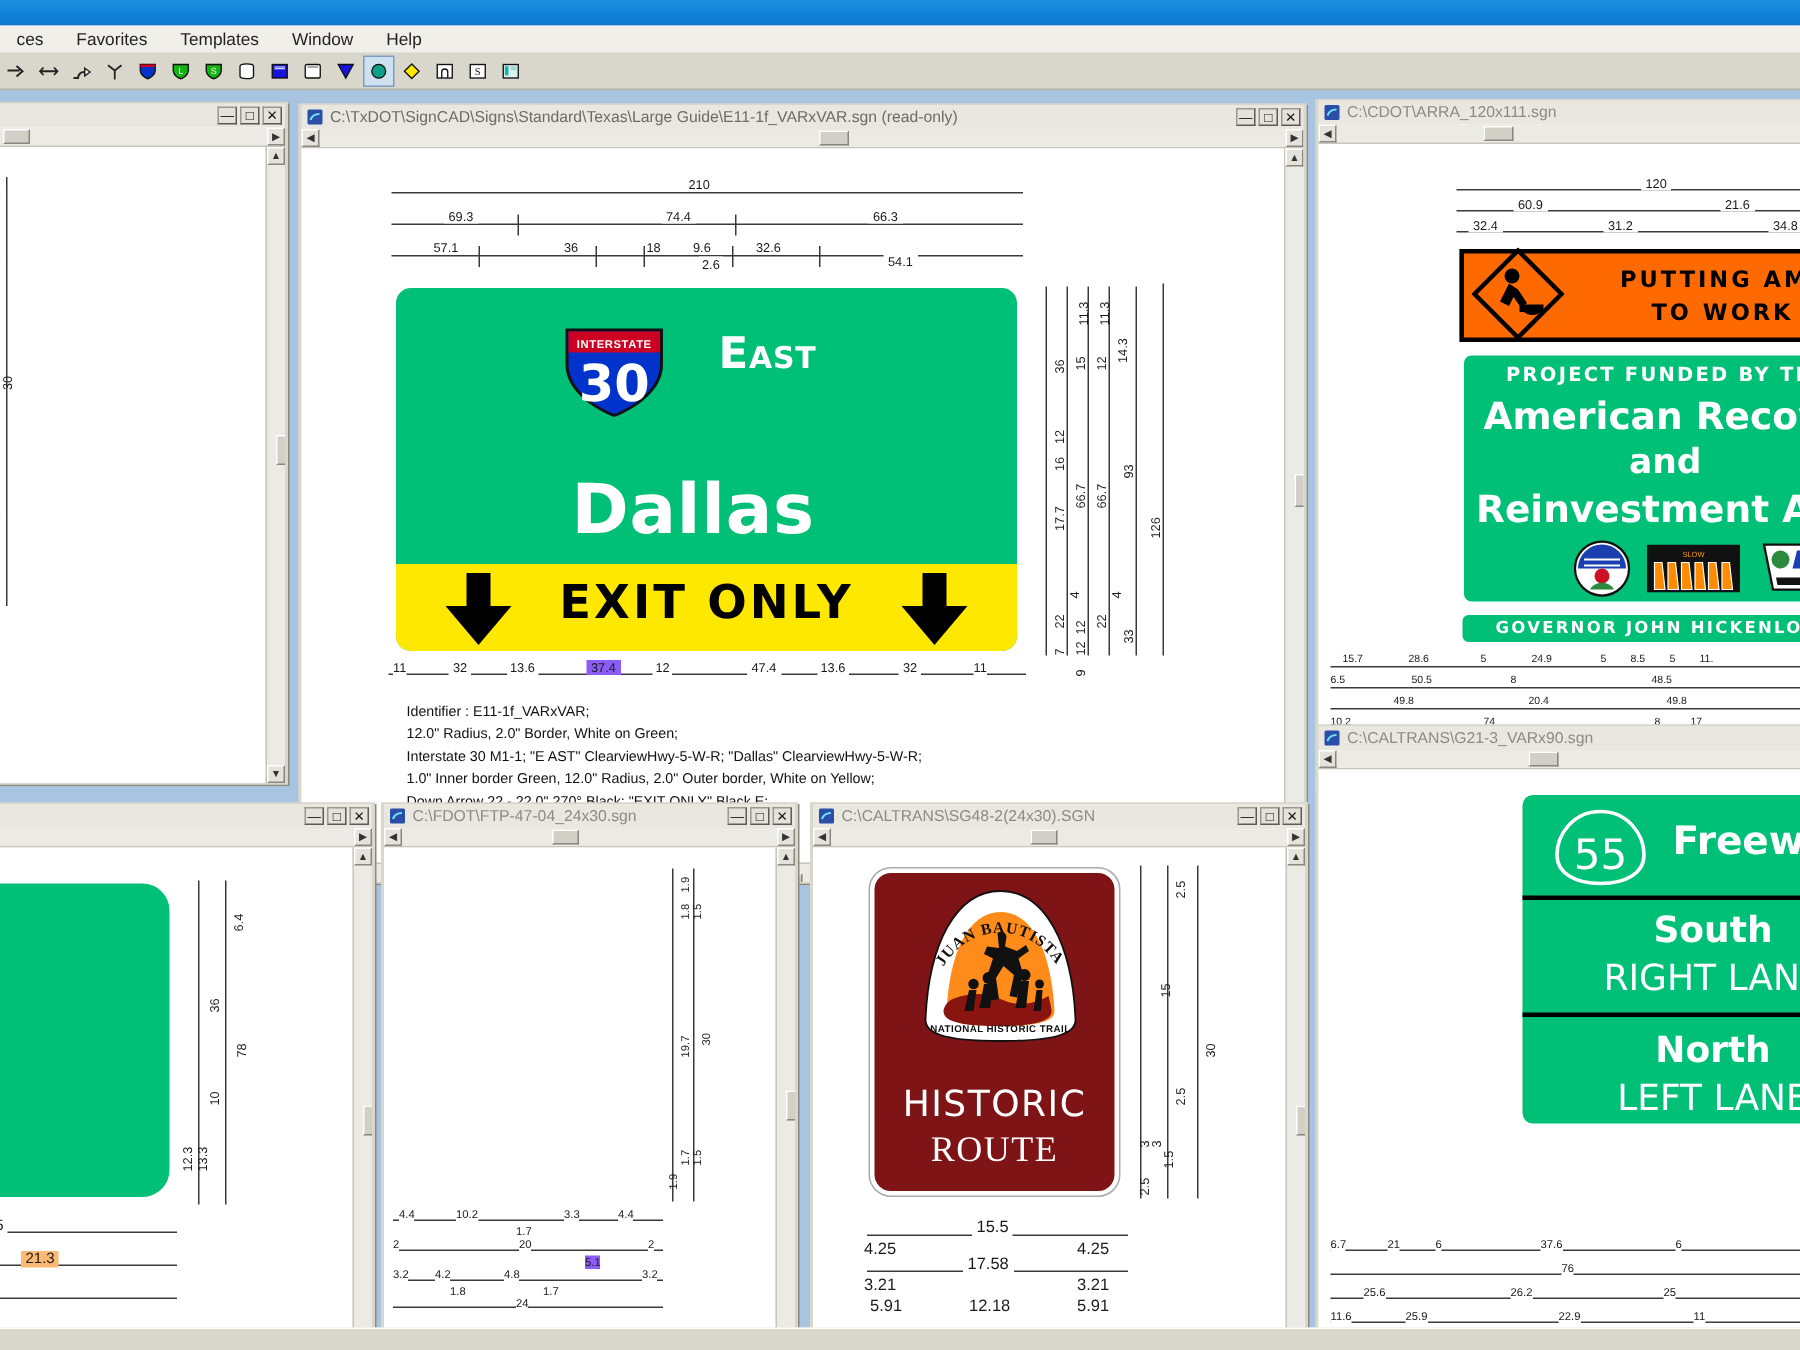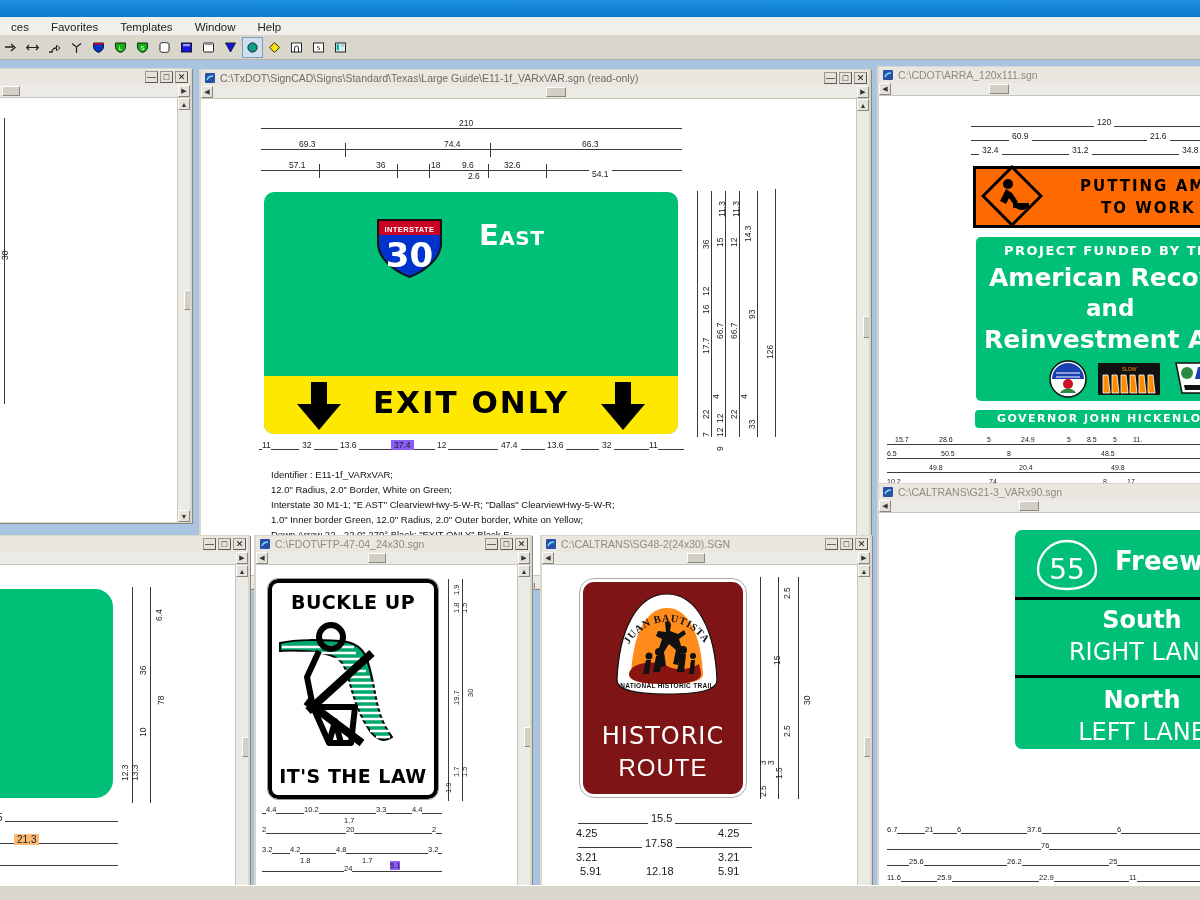--- a/index.html
+++ b/index.html
@@ -301,20 +301,21 @@
                 <path d="M9 9h55v9H9z" fill="#cc0022"></path>
                 <text x="36.5" y="17" font-size="7.5" font-weight="bold" fill="#fff" text-anchor="middle" font-family="Liberation Sans, sans-serif" letter-spacing="0.4">INTERSTATE</text>
                 <text x="36.5" y="52" font-size="34" font-weight="bold" fill="#fff" text-anchor="middle" font-family="DejaVu Sans, sans-serif">30</text>
               </svg>
             </div>
 
             <div class="sign-text" style="left:215px; top:26px; font-size:29px; letter-spacing:0.5px;">
               <span style="font-variant:small-caps; text-transform:capitalize;">East</span>
             </div>
 
+            <div class="sign-text" style="left:117px; top:120px; font-size:46px; letter-spacing:0.5px;">Dallas</div>
 
             <div class="yellow-panel" style="left:0; top:182px; width:414px; height:60px; border-radius:0 0 10px 10px; border-top:2px solid #00bf77;">
               <div class="downarrow" style="left:23px; top:6px;">
                 <svg width="64" height="50" viewBox="0 0 64 50">
                     <path d="M24 0h16v22h14L32 48 10 22h14z" fill="#000"></path>
                   </svg>
               </div>
               <div class="downarrow" style="right:23px; top:6px; position:absolute;">
                 <svg width="64" height="50" viewBox="0 0 64 50">
                     <path d="M24 0h16v22h14L32 48 10 22h14z" fill="#000"></path>
@@ -584,43 +585,20 @@
         <span class="winbtn">✕</span>
       </span>
     </div>
     <div class="mdi-body" style="height:407px;">
       <div class="topsb">
         <div class="sb-arrow" style="position:absolute; left:0; top:0;">◀</div>
         <div class="sb-thumb" style="left:112px; top:1px; width:18px; height:10px;"></div>
         <div class="sb-arrow" style="position:absolute; right:0; top:0;">▶</div>
       </div>
       <div class="canvas" style="top:13px; right:13px; bottom:0; left:0;">
-        <div style="position:absolute; left:12px; top:14px; width:170px; height:220px;
-                    background:#fff; border:4px solid #000; border-radius:10px; outline:1px solid #999;">
-          <div style="position:absolute; left:0; right:0; top:8px; text-align:center; font-size:19px; font-weight:bold; color:#000; font-family:'DejaVu Sans', sans-serif; letter-spacing:0.5px;">BUCKLE UP</div>
-          <div style="position:absolute; left:2px; top:32px; width:162px; height:140px;">
-            <svg width="162" height="140" viewBox="0 0 162 140">
-              <g>
-                <path d="M6 28c18-4 40-3 60-2 14 1 22 6 26 16 6 14 8 34 12 50 3 12 8 22 14 30-8 6-16 2-22-6-8-11-14-26-18-40-4-14-6-26-14-32-12-8-36-9-58-8z" fill="#00a86b" stroke="#000" stroke-width="2"></path>
-                <g stroke="#fff" stroke-width="2.6">
-                  <path d="M8 32h72M8 38h74M10 44h76M14 50h74M20 56h72M30 62h66M42 68h58M52 74h52M60 80h48M66 86h44M72 92h40M78 98h36M84 104h32M90 110h26M96 116h20M102 122h14"></path>
-                </g>
-              </g>
-              <g fill="none" stroke="#000" stroke-width="6" stroke-linejoin="round">
-                <circle cx="57" cy="22" r="12"></circle>
-                <path d="M45 36l-12 26 6 30"></path>
-                <path d="M39 92h42l-4 36H55z"></path>
-                <path d="M55 128l6-22 6 22"></path>
-              </g>
-              <path d="M34 96L98 38" stroke="#000" stroke-width="8" fill="none"></path>
-              <path d="M32 86l56 42" stroke="#000" stroke-width="8" fill="none"></path>
-            </svg>
-          </div>
-          <div style="position:absolute; left:0; right:0; bottom:8px; text-align:center; font-size:19px; font-weight:bold; color:#000; font-family:'DejaVu Sans', sans-serif; letter-spacing:0.5px;">IT'S THE LAW</div>
-        </div>
 
         <div class="dimline" style="left:192px; top:14px; width:1px; height:222px;"></div>
         <div class="dimline" style="left:206px; top:14px; width:1px; height:222px;"></div>
         <div class="dimtext vert" style="left:196px; top:30px; font-size:7.5px;">1.9</div>
         <div class="dimtext vert" style="left:204px; top:48px; font-size:7.5px;">1.5</div>
         <div class="dimtext vert" style="left:196px; top:48px; font-size:7.5px;">1.8</div>
         <div class="dimtext vert" style="left:196px; top:140px; font-size:7.5px;">19.7</div>
         <div class="dimtext vert" style="left:210px; top:132px; font-size:7.5px;">30</div>
         <div class="dimtext vert" style="left:188px; top:228px; font-size:7.5px;">1.9</div>
         <div class="dimtext vert" style="left:196px; top:212px; font-size:7.5px;">1.7</div>
@@ -633,21 +611,21 @@
         <div class="dimtext" style="left:156px; top:240px; font-size:7.5px; background:#fff;">4.4</div>
         <div class="dimtext" style="left:88px; top:251px; font-size:7.5px; background:#fff;">1.7</div>
         <div class="dimline" style="left:6px; top:268px; width:180px; height:1px;"></div>
         <div class="dimtext" style="left:6px; top:260px; font-size:7.5px; background:#fff;">2</div>
         <div class="dimtext" style="left:90px; top:260px; font-size:7.5px; background:#fff;">20</div>
         <div class="dimtext" style="left:176px; top:260px; font-size:7.5px; background:#fff;">2</div>
         <div class="dimline" style="left:6px; top:288px; width:180px; height:1px;"></div>
         <div class="dimtext" style="left:6px; top:280px; font-size:7.5px; background:#fff;">3.2</div>
         <div class="dimtext" style="left:34px; top:280px; font-size:7.5px; background:#fff;">4.2</div>
         <div class="dimtext" style="left:80px; top:280px; font-size:7.5px; background:#fff;">4.8</div>
-        <div class="dimtext" style="left:134px; top:296px; font-size:7.5px; background:#8b5cf6;text-align:center;">5.1</div>
+        <div class="dimtext" style="left:134px; top:272px; font-size:7.5px; background:#8b5cf6;text-align:center;">5.1</div>
         <div class="dimtext" style="left:172px; top:280px; font-size:7.5px; background:#fff;">3.2</div>
         <div class="dimtext" style="left:44px; top:291px; font-size:7.5px; background:#fff;">1.8</div>
         <div class="dimtext" style="left:106px; top:291px; font-size:7.5px; background:#fff;">1.7</div>
         <div class="dimline" style="left:6px; top:306px; width:180px; height:1px;"></div>
         <div class="dimtext" style="left:88px; top:299px; font-size:7.5px; background:#fff;">24</div>
 
         <div class="spec" style="left:4px; top:318px; font-size:8.5px;">1.5" Radius, 0.5" Border, 0.5" Indent, Black on White;</div>
         <div class="spec" style="left:4px; top:331px; font-size:8.5px;">"BUCKLE UP" E; buckle up fla;</div>
 
       </div>
@@ -702,21 +680,21 @@
                   <path d="M78 68l-2 14h5l1-14z"></path>
               </g>
               <path d="M14 56a46 52 0 0 1 80 0" fill="none" id="arcpath"></path>
               <text font-size="10.5" font-weight="bold" fill="#111" font-family="Liberation Serif, serif" letter-spacing="0.6">
                 <textPath href="#arcpath" startOffset="4%">JUAN BAUTISTA DE ANZA</textPath>
               </text>
               <text x="54" y="96" font-size="6.5" font-weight="bold" fill="#111" text-anchor="middle" font-family="Liberation Sans, sans-serif" letter-spacing="0.3">NATIONAL HISTORIC TRAIL</text>
             </svg>
           </div>
           <div style="position:absolute; left:0; right:0; top:140px; text-align:center; font-size:24px; color:#fff; font-family:'DejaVu Sans', sans-serif; letter-spacing:1px;">HISTORIC</div>
-          <div style="position:absolute; left:0; right:0; top:172px; text-align:center; font-size:24px; color:#fff; font-family:Liberation Sans, sans-serif; letter-spacing:1px;">ROUTE</div>
+          <div style="position:absolute; left:0; right:0; top:172px; text-align:center; font-size:24px; color:#fff; font-family:Liberation Serif, serif; letter-spacing:1px;">ROUTE</div>
         </div>
 
         <div class="dimline" style="left:218px; top:12px; width:1px; height:222px;"></div>
         <div class="dimline" style="left:236px; top:12px; width:1px; height:222px;"></div>
         <div class="dimline" style="left:256px; top:12px; width:1px; height:222px;"></div>
         <div class="dimtext vert" style="left:240px; top:34px;">2.5</div>
         <div class="dimtext vert" style="left:230px; top:100px;">15</div>
         <div class="dimtext vert" style="left:260px; top:140px;">30</div>
         <div class="dimtext vert" style="left:240px; top:172px;">2.5</div>
         <div class="dimtext vert" style="left:216px; top:200px;">3</div>

